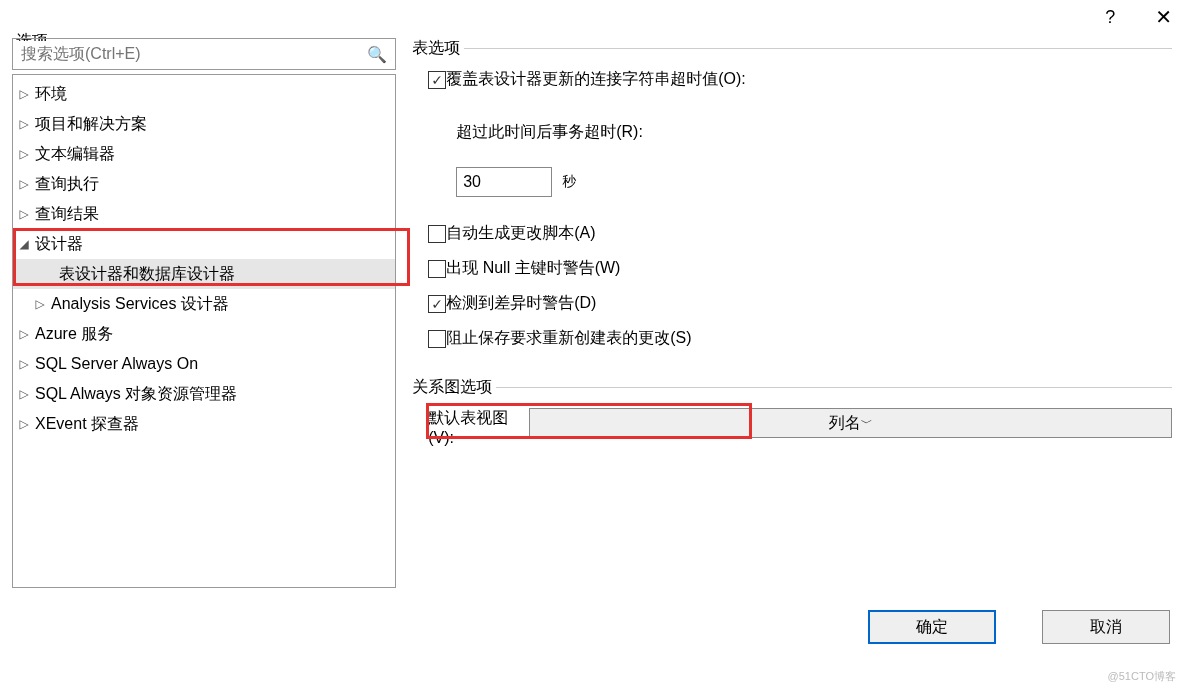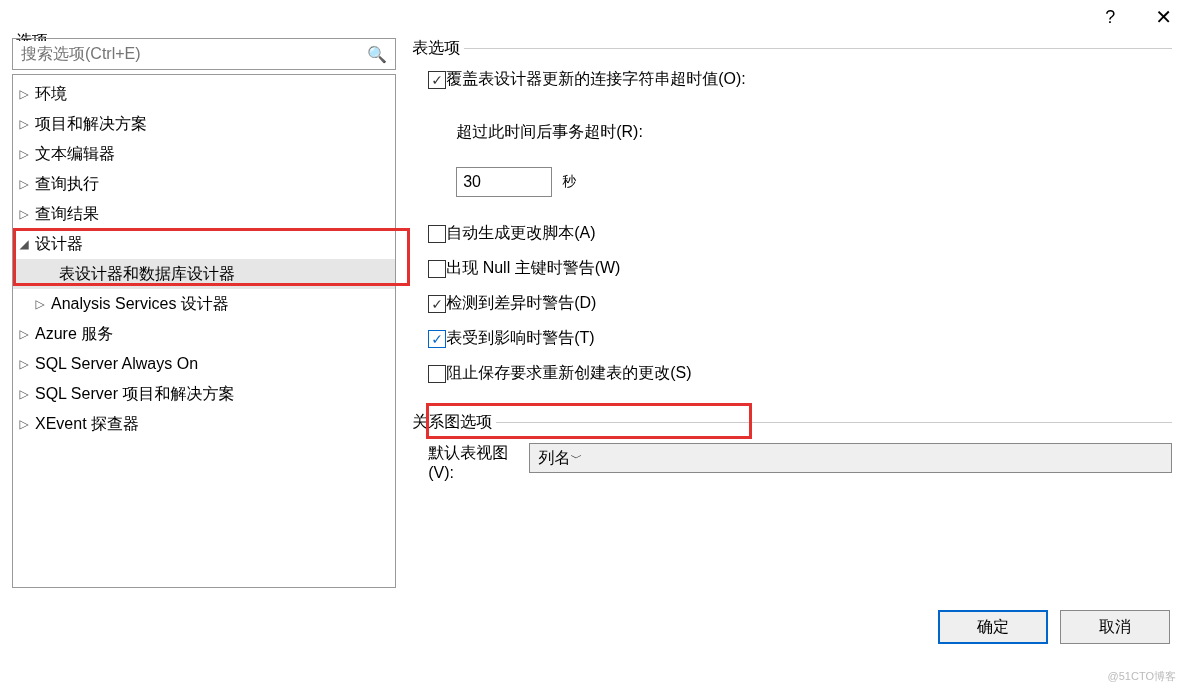--- a/index.html
+++ b/index.html
@@ -31,24 +31,24 @@
     .chk.checked::before { content: "✓"; color: #333; }
     .chk.checked-blue::before { content: "✓"; color: #0066cc; }
     .chk.checked-blue { border-color: #0066cc; }
     .timeout-block { padding-left: 28px; display: flex; flex-direction: column; gap: 24px; margin-top: 18px; margin-bottom: 12px; }
     .timeout-label { font-size: 16px; }
     .timeout-row { display: flex; align-items: center; gap: 10px; }
     .num-input { width: 96px; height: 30px; border: 1px solid #888; padding: 2px 6px; font-size: 16px; font-family: inherit; }
     .highlight-box-2 { border: 3px solid #e53030; position: absolute; left: 426px; top: 403px; width: 326px; height: 36px; pointer-events: none; }
     .dropdown-row { display: flex; gap: 6px; padding-left: 16px; }
     .dropdown-label { font-size: 16px; }
-    .dropdown { width: 712px; height: 30px; border: 1px solid #888; background: #efefef; display: flex; align-items: center; justify-content: flex-start; padding: 0 8px; font-size: 16px; cursor: pointer; }
+    .dropdown { width: 712px; height: 30px; border: 1px solid #888; background: #efefef; display: flex; align-items: center; justify-content: center; padding: 0 8px; font-size: 16px; cursor: pointer; }
     .dropdown-chevron { font-size: 12px; color: #333; }
     .footer { display: flex; justify-content: flex-end; gap: 12px; padding: 10px 14px 0 0; }
-    .btn { width: 110px; height: 34px; border: 1px solid #888; background: #efefef; font-size: 16px; font-family: inherit; cursor: pointer; }
+    .btn { width: 128px; height: 34px; border: 1px solid #888; background: #efefef; font-size: 16px; font-family: inherit; cursor: pointer; margin-left: 34px; }
     .btn.primary { border: 2px solid #0066cc; }
     .watermark { position: absolute; right: 8px; bottom: 8px; font-size: 11px; color: #bbb; }
   </style>
 </head>
 <body>
 
 <div class="titlebar">
   <div class="titlebar-title">选项</div>
   <div class="titlebar-buttons">
     <span>?</span>
@@ -98,21 +98,21 @@
         <div class="tree-item">
           <span class="glyph">▷</span>
           <span>Azure 服务</span>
         </div>
         <div class="tree-item">
           <span class="glyph">▷</span>
           <span>SQL Server Always On</span>
         </div>
         <div class="tree-item">
           <span class="glyph">▷</span>
-          <span>SQL Server 项目和解决方案</span>
+          <span>SQL Always 对象资源管理器</span>
         </div>
         <div class="tree-item">
           <span class="glyph">▷</span>
           <span>XEvent 探查器</span>
         </div>
       </div>
   </div>
 
   <div class="right-panel">
     <div class="group">
@@ -140,24 +140,20 @@
         <div class="chk-row">
           <span class="chk"></span>
           <span>出现 Null 主键时警告(W)</span>
         </div>
 
         <div class="chk-row">
           <span class="chk checked"></span>
           <span>检测到差异时警告(D)</span>
         </div>
 
-        <div class="chk-row">
-          <span class="chk checked-blue"></span>
-          <span>表受到影响时警告(T)</span>
-        </div>
 
         <div class="chk-row">
           <span class="chk"></span>
           <span>阻止保存要求重新创建表的更改(S)</span>
         </div>
 
       </div>
     </div>
 
     <div class="group" style="margin-top:16px;">

